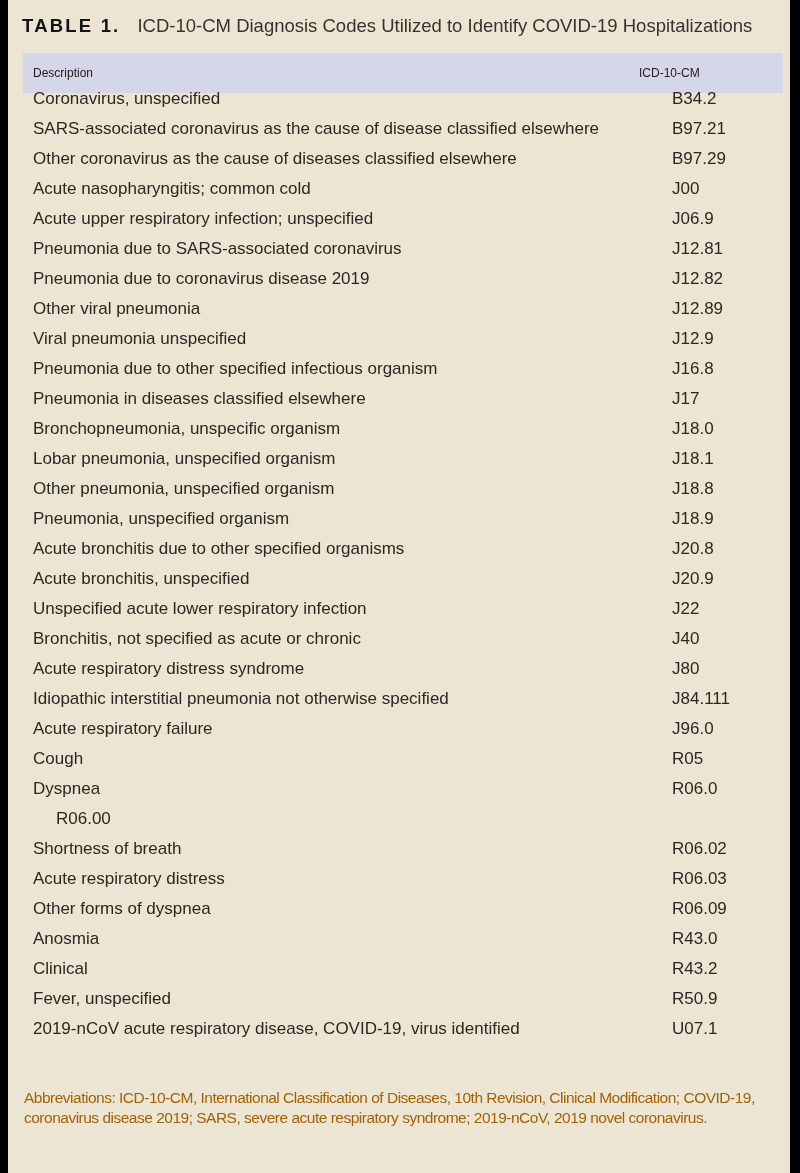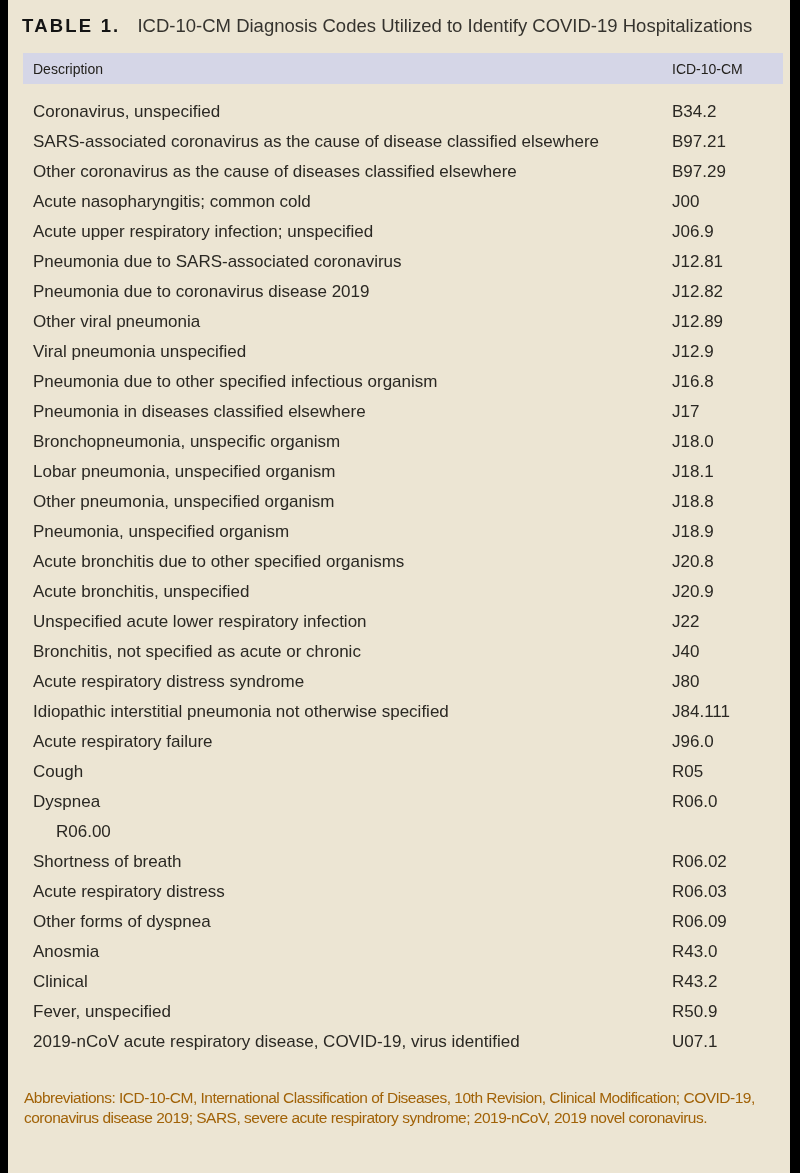--- a/index.html
+++ b/index.html
@@ -22,29 +22,29 @@
   .title {
     position: absolute; left: 22px; top: 13px; width: 760px;
     font-size: 18.5px; line-height: 26px; color: #35332e;
     white-space: nowrap;
   }
   .title .tlabel {
     font-weight: bold; color: #141414; letter-spacing: 2.2px;
     margin-right: 17px;
   }
   .header-band {
-    position: absolute; left: 23px; top: 53px; width: 760px; height: 31px;
+    position: absolute; left: 23px; top: 53px; width: 760px; height: 40px;
     background: #d5d6e7;
     display: flex; align-items: center;
-    font-size: 14px; color: #23211d;
+    font-size: 12px; color: #23211d;
   }
   .header-band .h-desc { flex: 0 0 616px; padding-left: 10px; box-sizing: border-box; }
-  .header-band .h-code { flex: 0 0 120px; margin-left: 33px; }
+  .header-band .h-code { flex: 0 0 120px; }
   .rows {
-    position: absolute; left: 23px; top: 84px; width: 760px; margin-top: 13px;
+    position: absolute; left: 23px; top: 84px; width: 760px;
   }
   .row {
     display: flex; align-items: flex-start;
     padding: 4px 0;
     font-size: 17px; line-height: 22px;
   }
   .cell-desc {
     flex: 0 0 616px; box-sizing: border-box; padding-left: 10px;
   }
   .cell-code {

